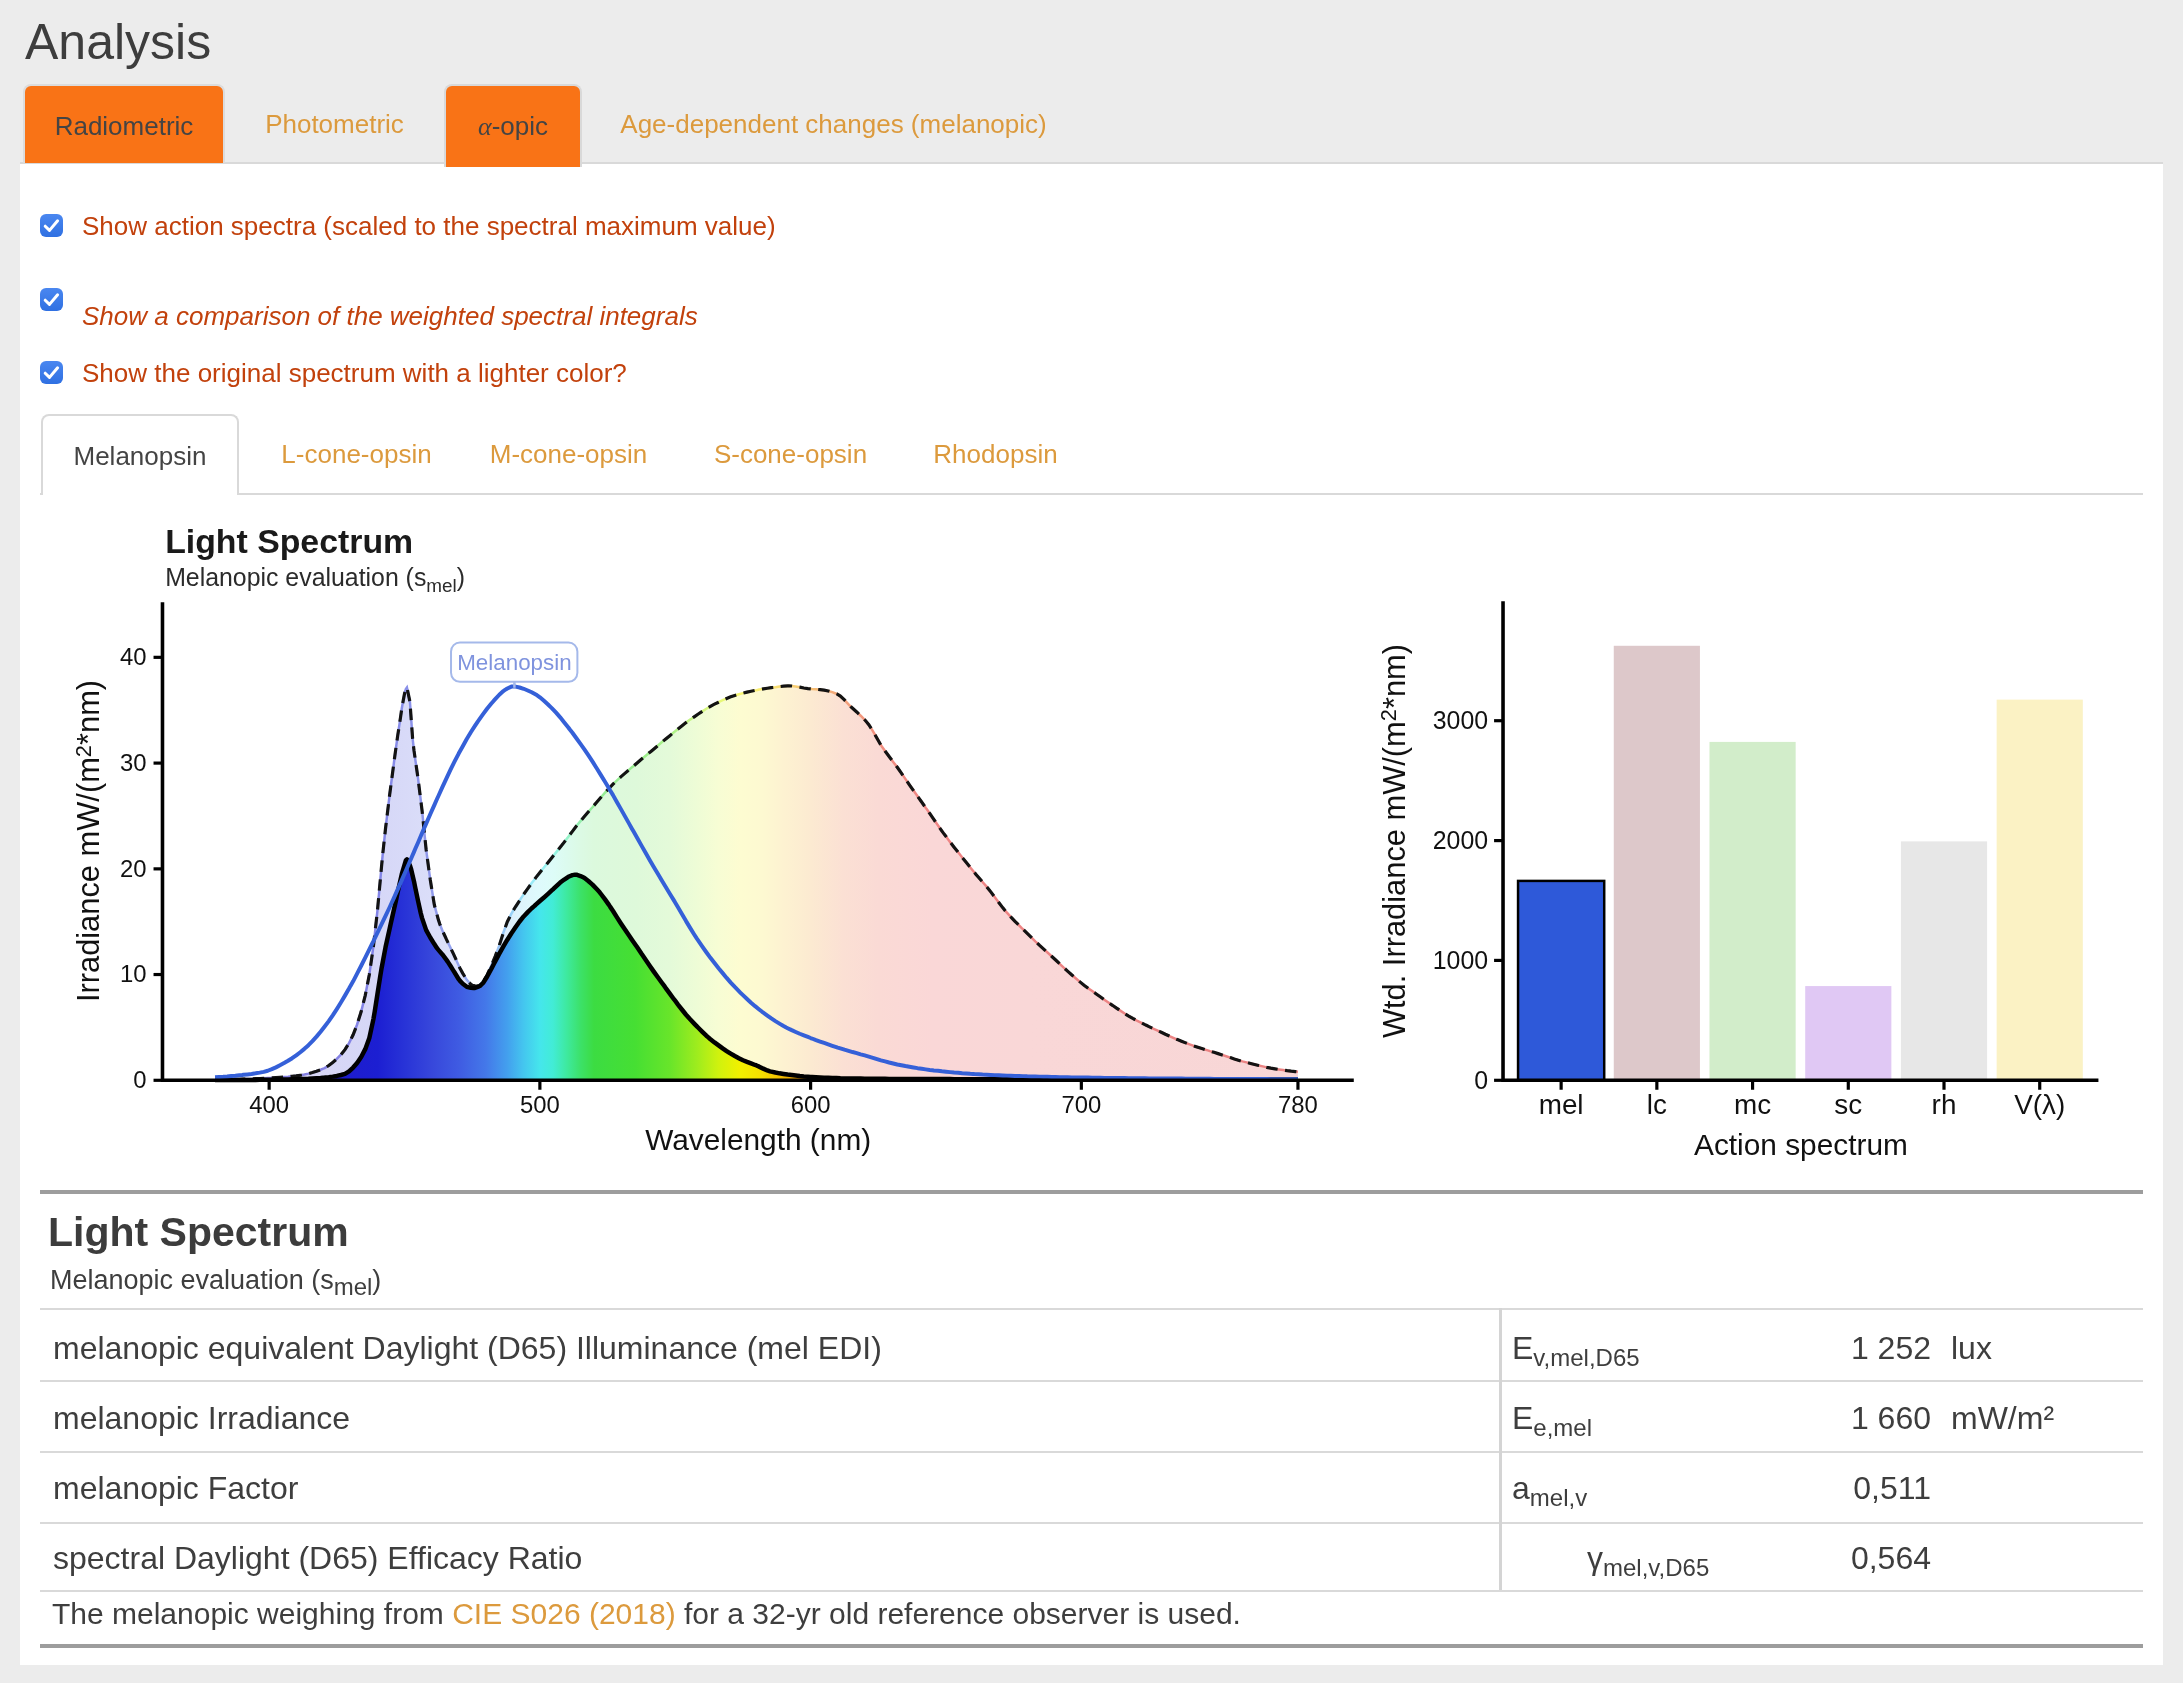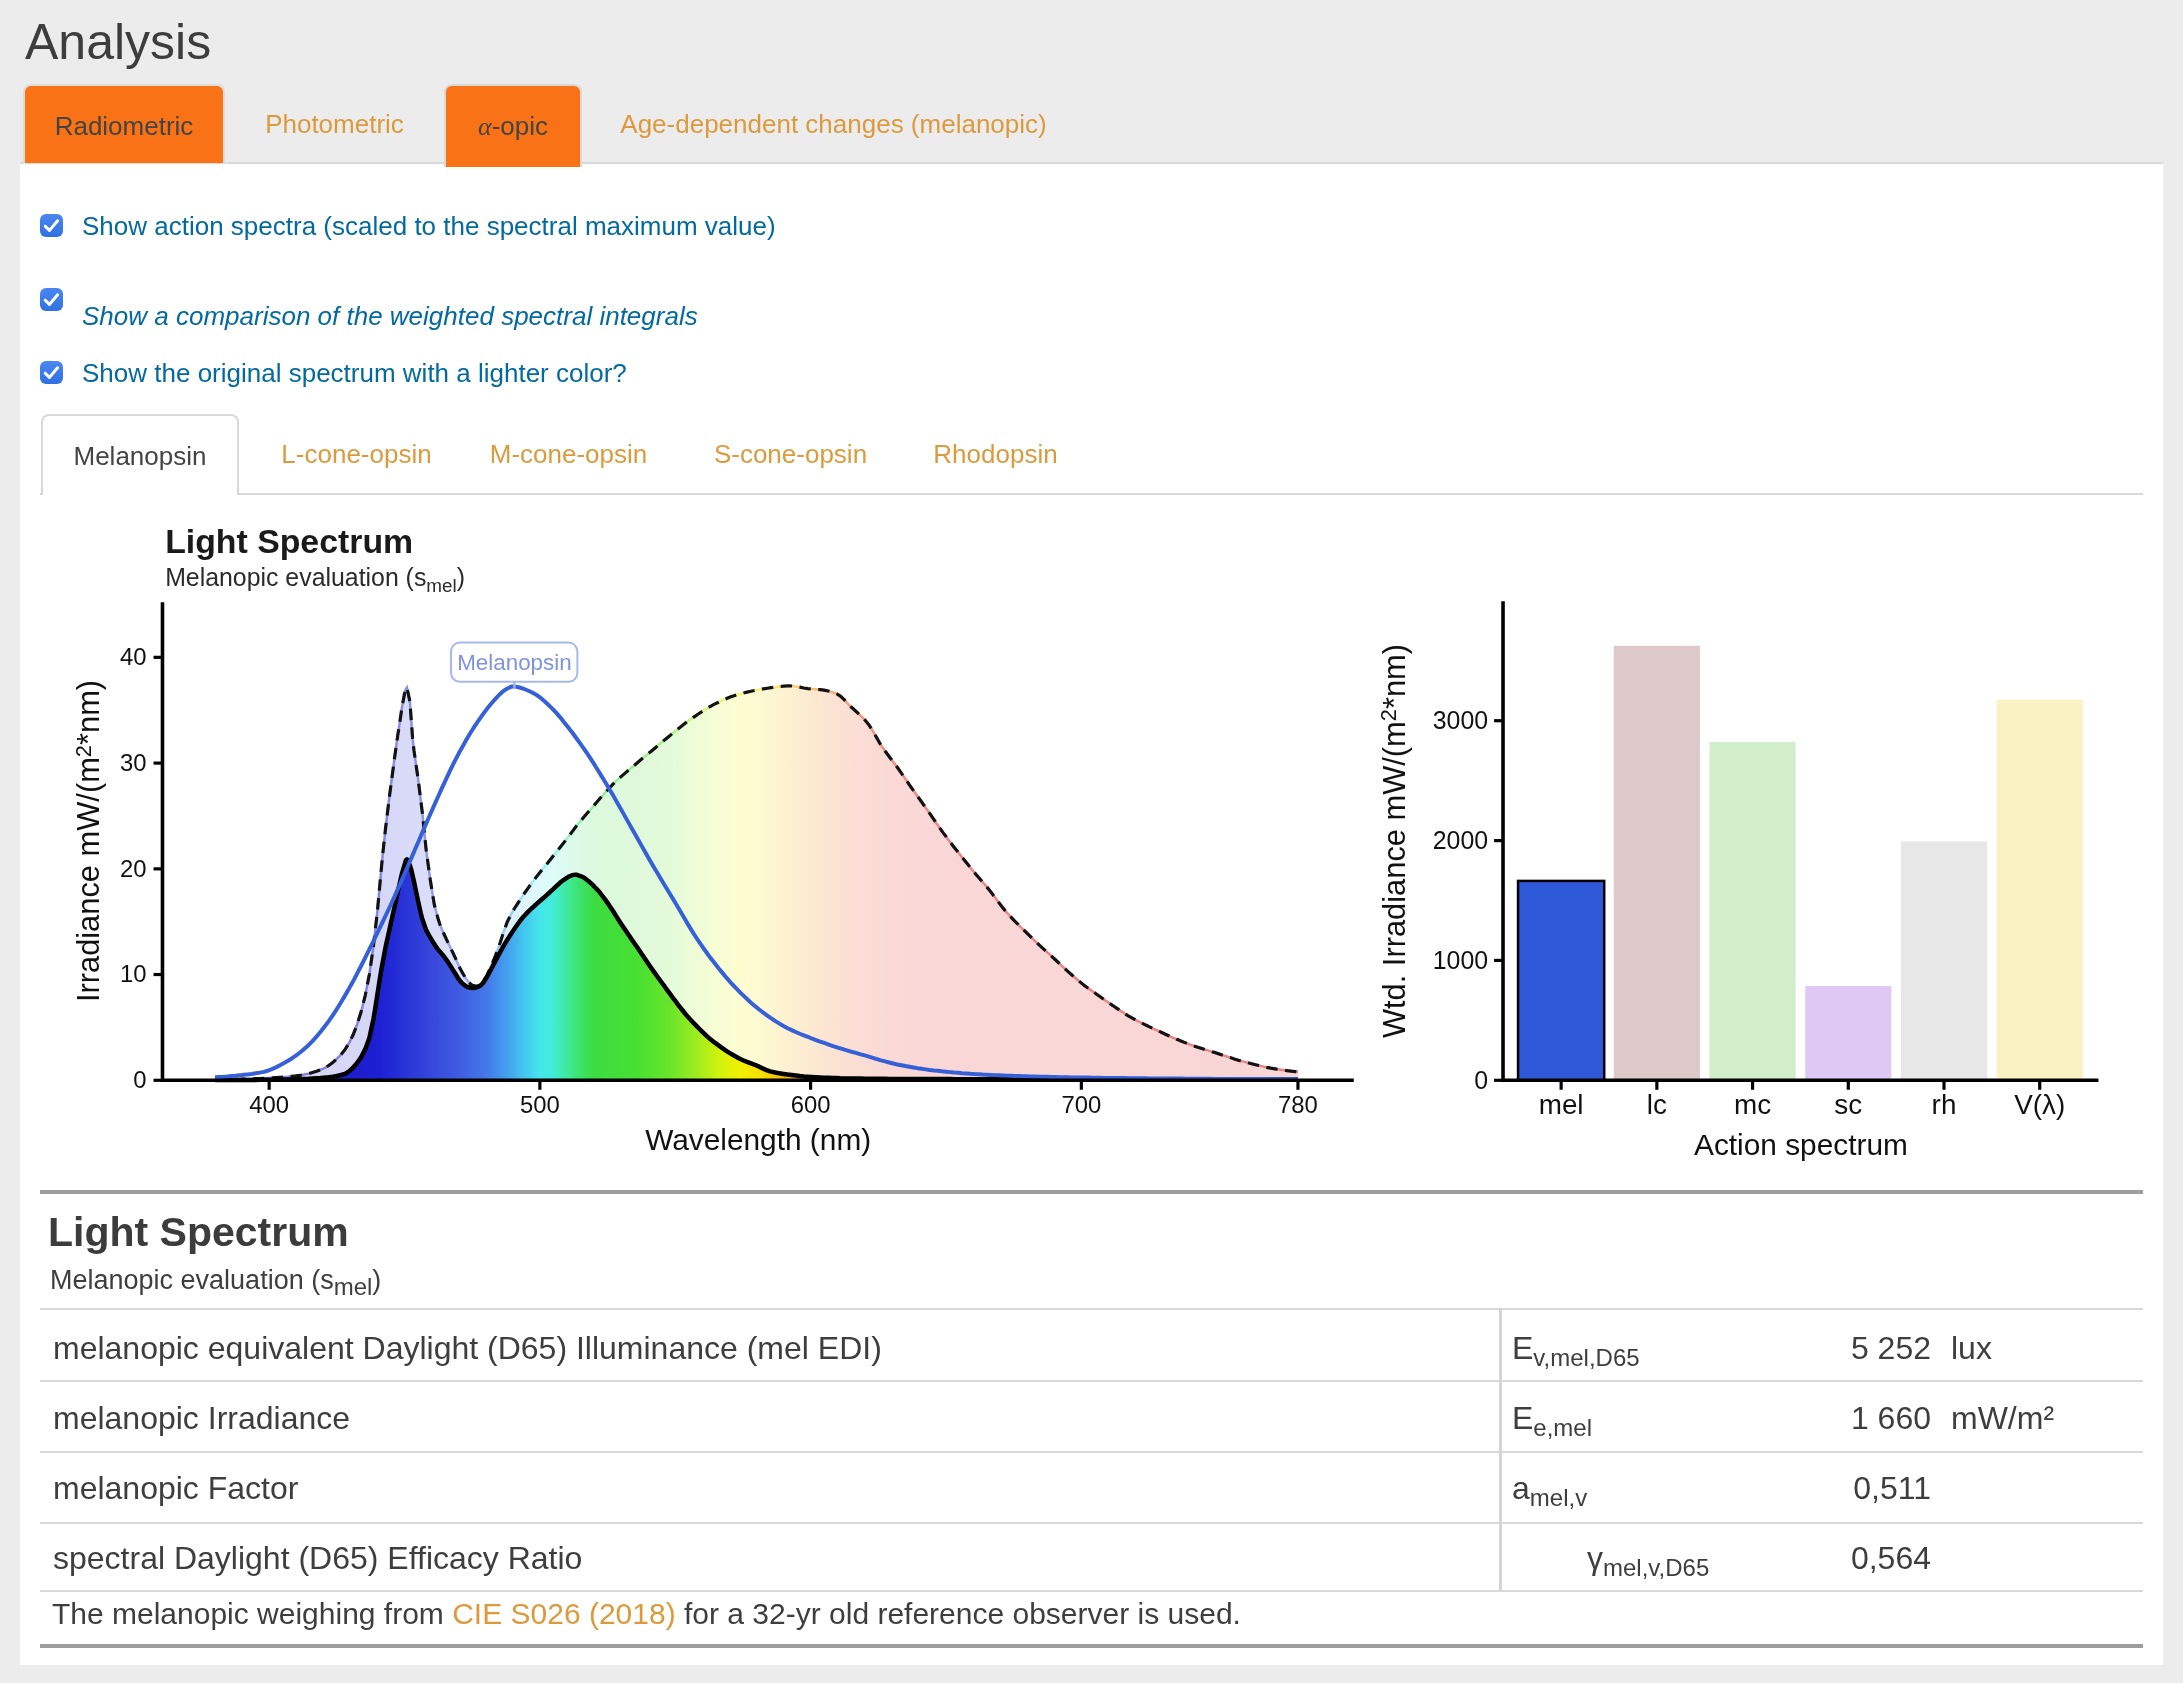--- a/index.html
+++ b/index.html
@@ -1,21 +1,21 @@
 <!DOCTYPE html>
 <html><head><meta charset="utf-8"><style>
 html,body{margin:0;padding:0;width:2183px;height:1684px;background:#ececec;overflow:hidden;
 font-family:"Liberation Sans",sans-serif;}
 .abs{position:absolute;}
 .tabtxt{font-size:26px;line-height:81px;text-align:center;}
 .orange{color:#dc9a3d;}
 .dark{color:#444;}
 .cb{position:absolute;left:40px;width:23px;height:23px;border-radius:6px;
 background:linear-gradient(#4a87f0,#2f70e2);}
-.cblabel{position:absolute;left:82px;font-size:26px;color:#0369a1;}
+.cblabel{position:absolute;left:82px;font-size:26px;color:#c2410c;}
 .hline{position:absolute;background:#d9d9d9;height:2px;}
 .rowtxt{position:absolute;left:53px;font-size:32px;color:#3e3e3e;}
 sub{font-size:24px;}
 </style></head><body>
 <div class="abs" style="left:25px;top:13px;font-size:50px;color:#3d3d3d;">Analysis</div>
 
 <div class="abs" style="left:20px;top:164px;width:2143px;height:1501px;background:#fff;"></div>
 
 <div class="hline" style="left:20px;top:162px;width:2143px;"></div>
 <div class="abs tabtxt dark" style="left:23px;top:84px;width:202px;height:79px;background:#f97316;border:2px solid #dcdcdc;border-bottom:none;border-radius:8px 8px 0 0;box-sizing:border-box;">Radiometric</div>
@@ -208,20 +208,20 @@
 <div class="abs" style="left:40px;top:1644px;width:2103px;height:4px;background:#9d9d9d;"></div>
 <div class="abs" style="left:1499px;top:1308px;width:2.5px;height:282px;background:#d4d4d4;"></div>
 <div class="rowtxt" style="top:1330px;">melanopic equivalent Daylight (D65) Illuminance (mel EDI)</div>
 <div class="rowtxt" style="top:1400px;">melanopic Irradiance</div>
 <div class="rowtxt" style="top:1470px;">melanopic Factor</div>
 <div class="rowtxt" style="top:1540px;">spectral Daylight (D65) Efficacy Ratio</div>
 <div class="rowtxt" style="left:1512px;top:1330px;">E<sub>v,mel,D65</sub></div>
 <div class="rowtxt" style="left:1512px;top:1400px;">E<sub>e,mel</sub></div>
 <div class="rowtxt" style="left:1512px;top:1470px;">a<sub>mel,v</sub></div>
 <div class="rowtxt" style="left:1587px;top:1540px;">γ<sub>mel,v,D65</sub></div>
-<div class="rowtxt" style="left:1732px;top:1330px;width:199px;text-align:right;">5 252</div>
+<div class="rowtxt" style="left:1732px;top:1330px;width:199px;text-align:right;">1 252</div>
 <div class="rowtxt" style="left:1732px;top:1400px;width:199px;text-align:right;">1 660</div>
 <div class="rowtxt" style="left:1732px;top:1470px;width:199px;text-align:right;">0,511</div>
 <div class="rowtxt" style="left:1732px;top:1540px;width:199px;text-align:right;">0,564</div>
 <div class="rowtxt" style="left:1951px;top:1330px;">lux</div>
 <div class="rowtxt" style="left:1951px;top:1400px;">mW/m²</div>
 <div class="rowtxt" style="top:1597px;font-size:30px;left:52px;">The melanopic weighing from <span class="orange">CIE S026 (2018)</span> for a 32-yr old reference observer is used.</div>
 
 
 </body></html>

